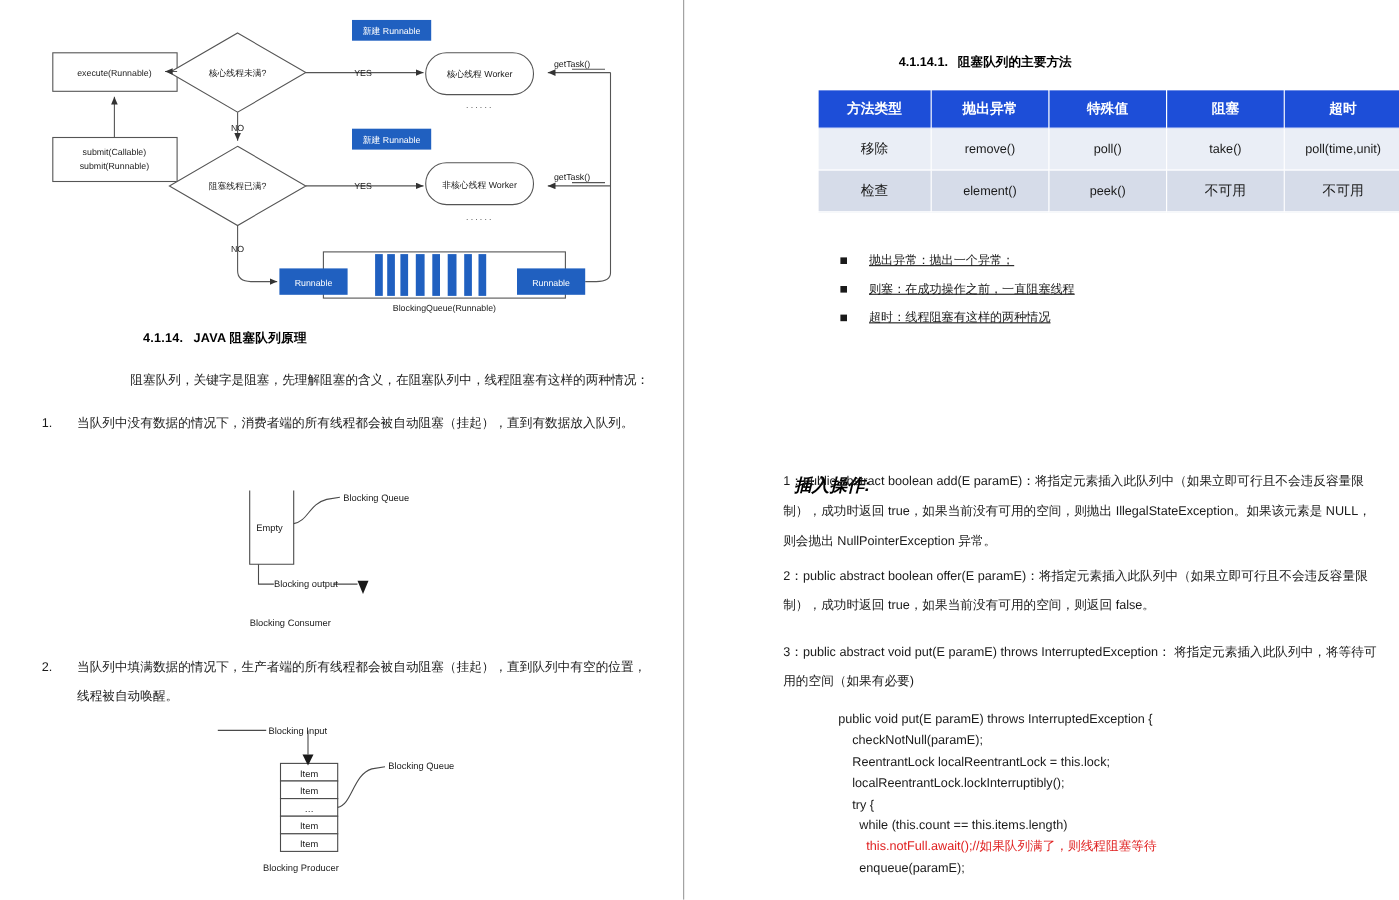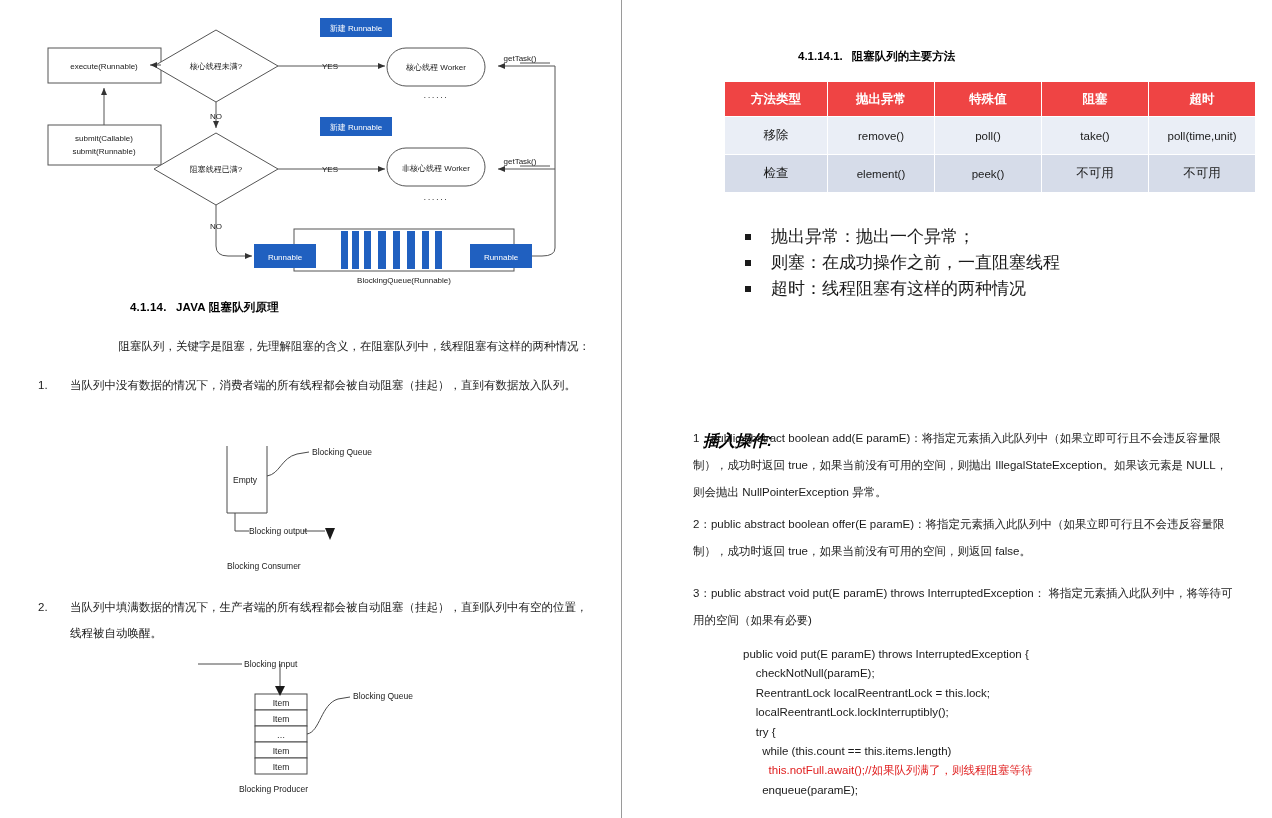--- a/index.html
+++ b/index.html
@@ -7,21 +7,21 @@
     width:1272px;height:818px;
     background:#ffffff;
     font-family:"Liberation Sans","DejaVu Sans",sans-serif;
     color:#1a1a1a;
     overflow:hidden;
     position:relative;
   }
   .page{position:absolute;top:0;height:818px;}
   .left-page{left:0;width:622px;}
   .divider{position:absolute;left:621px;top:0;width:1px;height:818px;background:#9a9a9a;}
-  .right-page{left:623px;width:519px;}
+  .right-page{left:642px;width:519px;}
 
   
   .h-title{
     font-size:11.5px;font-weight:bold;color:#000;
     letter-spacing:.2px;
   }
   .body-text{font-size:11.5px;line-height:26px;color:#1a1a1a;}
 
   
   .flow{position:absolute;left:30px;top:18px;width:560px;height:268px;}
@@ -43,21 +43,21 @@
   
   .r-sec-head{position:absolute;left:175px;top:49px;font-size:11.5px;font-weight:bold;color:#000;}
   .r-sec-head .num{margin-right:9px;}
 
   table.methods{
     position:absolute;left:101px;top:81px;
     width:531px;border-collapse:collapse;
     table-layout:fixed;
   }
   table.methods th{
-    background:#ef4444;color:#ffffff;font-weight:bold;
+    background:#1d4ed8;color:#ffffff;font-weight:bold;
     font-size:12.5px;height:32px;text-align:center;
     border:1px solid #ffffff;
     font-family:"Liberation Serif","DejaVu Serif",serif;
   }
   table.methods td{
     height:35px;text-align:center;font-size:11.5px;color:#1a1a1a;
     border:1px solid #ffffff;
   }
   table.methods tr.band-a td{background:#d6dce9;}
   table.methods tr.band-b td{background:#eaeef6;}
@@ -66,22 +66,22 @@
   table.methods col.c1{width:107px;}
   table.methods col.c2{width:107px;}
   table.methods col.c3{width:107px;}
   table.methods col.c4{width:107px;}
 
   ul.notes{
     position:absolute;left:104px;top:224px;width:470px;
     margin:0;padding:0;list-style:none;
   }
   ul.notes li{
-    font-size:17px;line-height:26px;color:#1a1a1a;
-    padding-left:44px;position:relative;
+    font-size:11px;line-height:26px;color:#1a1a1a;
+    padding-left:44px;position:relative;text-decoration:underline;
   }
   ul.notes li .sq{
     position:absolute;left:18px;top:10px;
     width:6px;height:6px;background:#1a1a1a;
   }
 
   .op-head{
     position:absolute;left:80px;top:387px;
     font-size:16px;font-weight:bold;font-style:italic;color:#000;margin-top:44px;
   }

